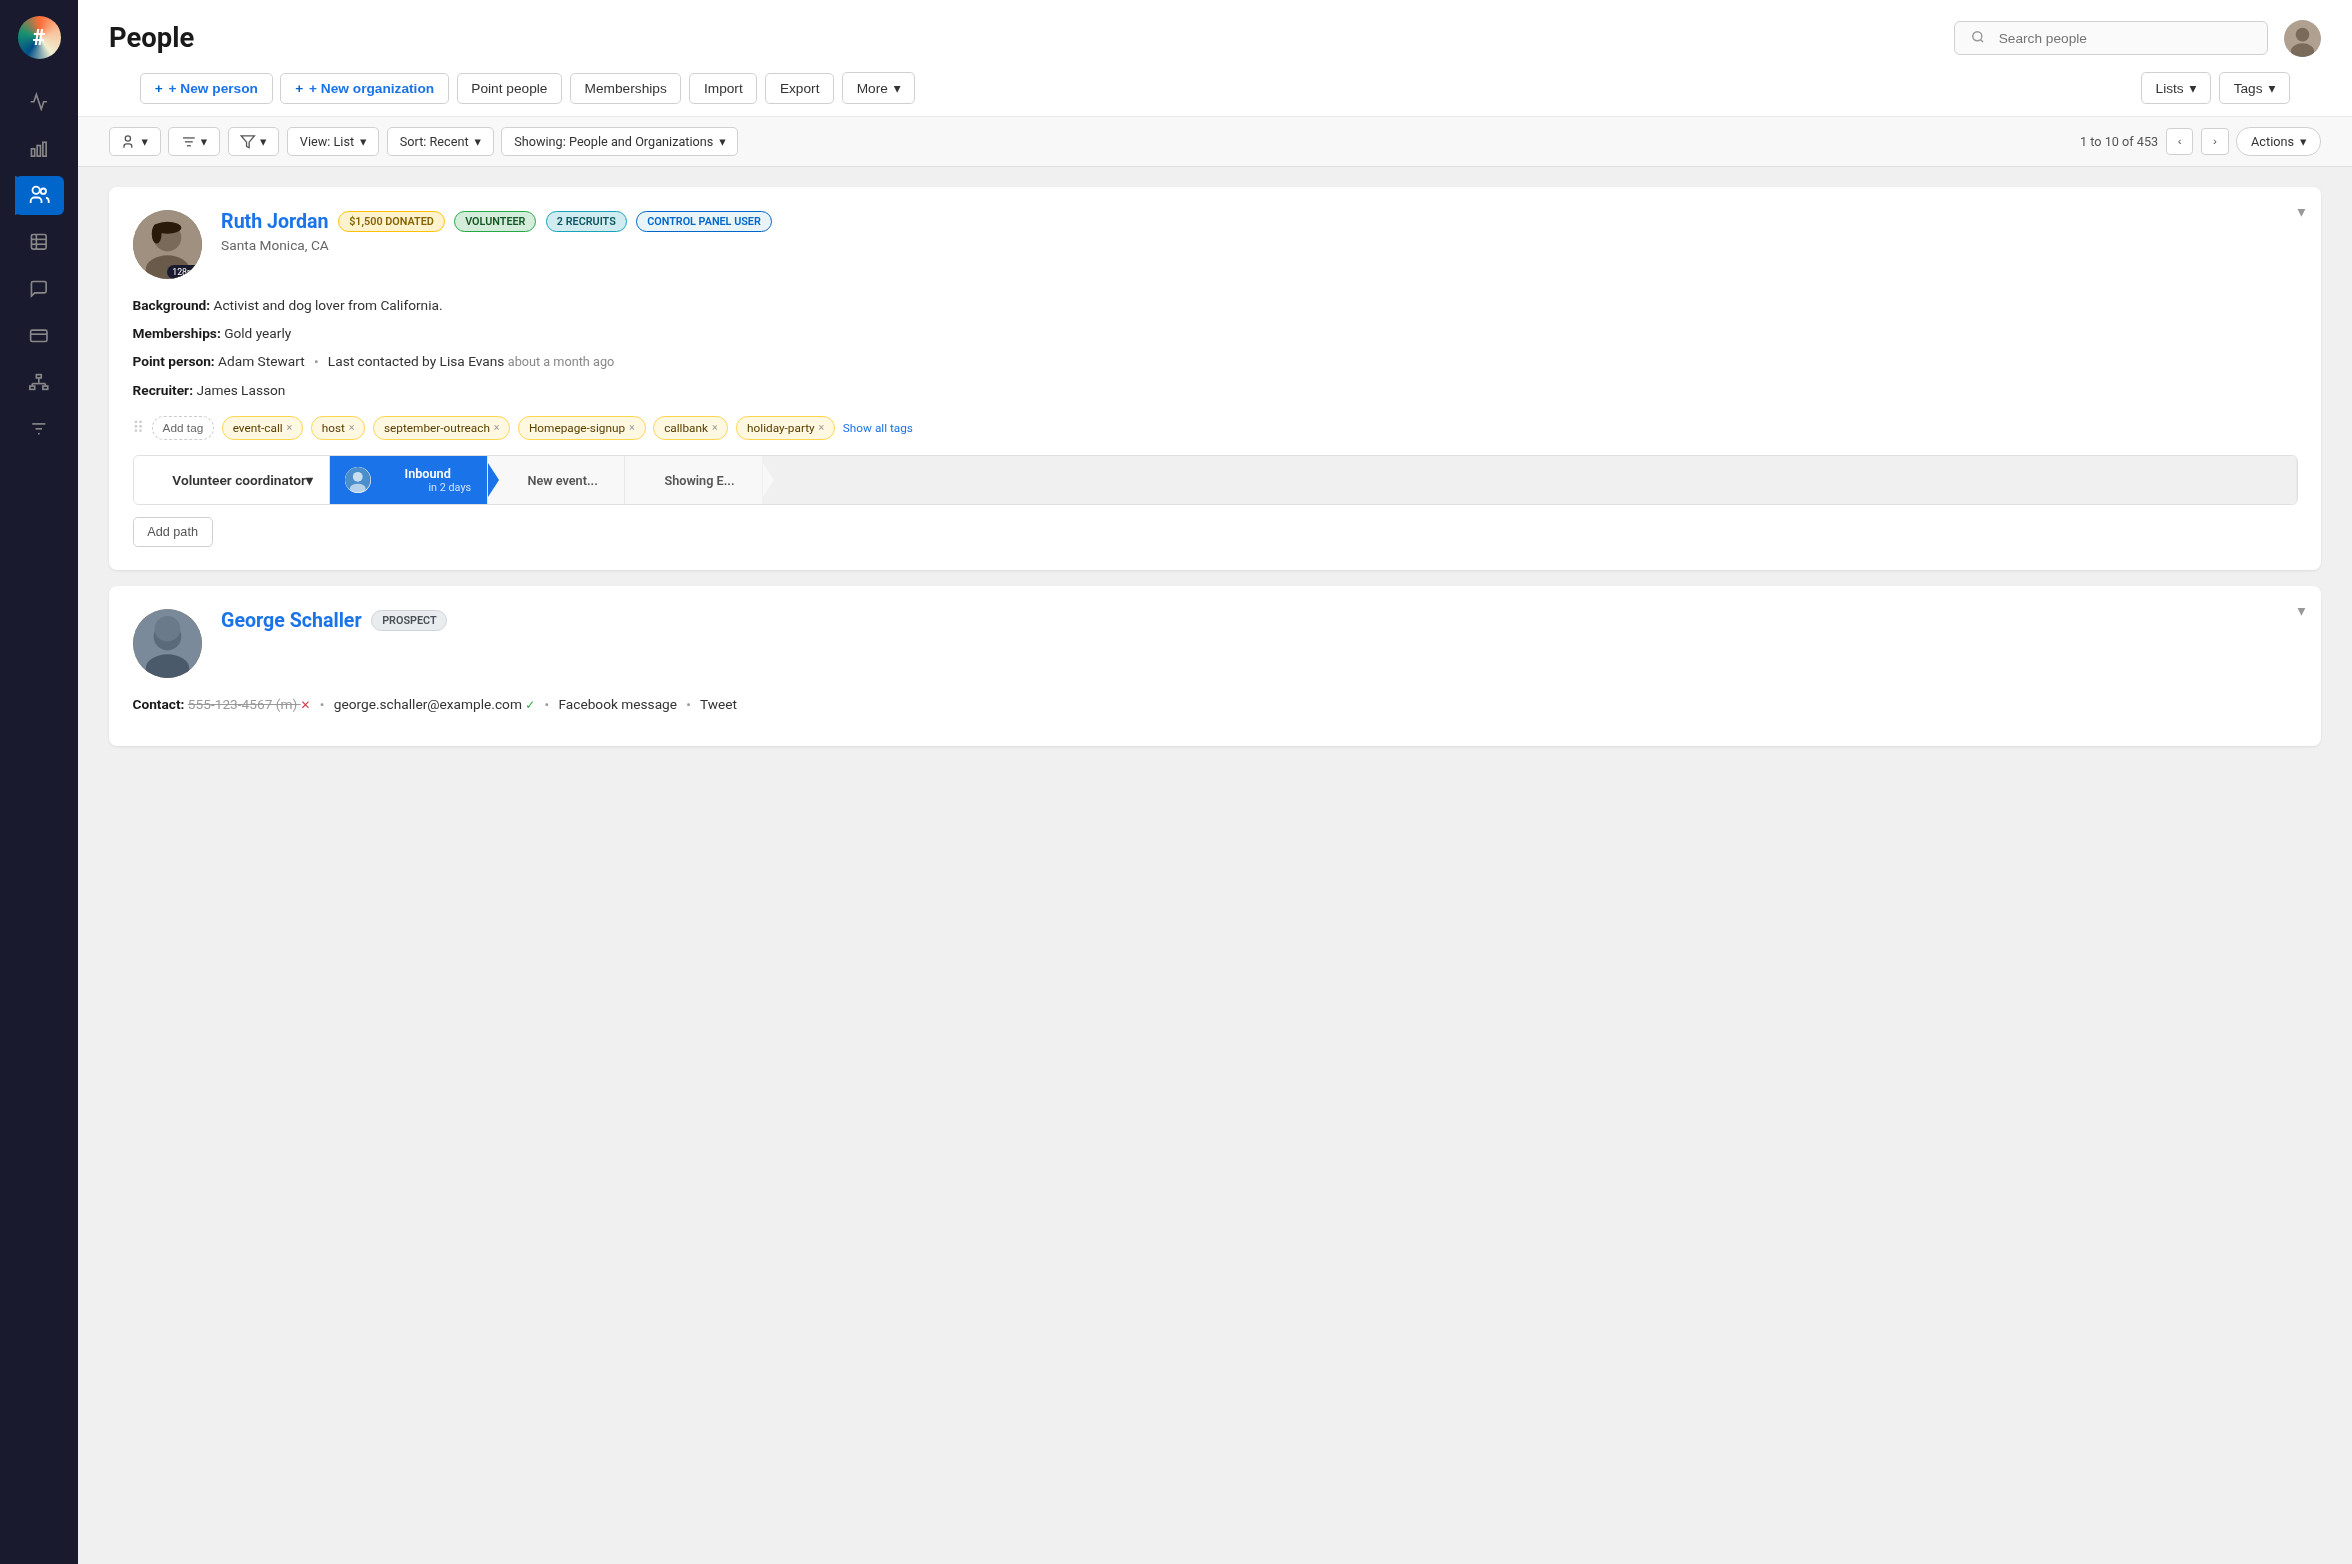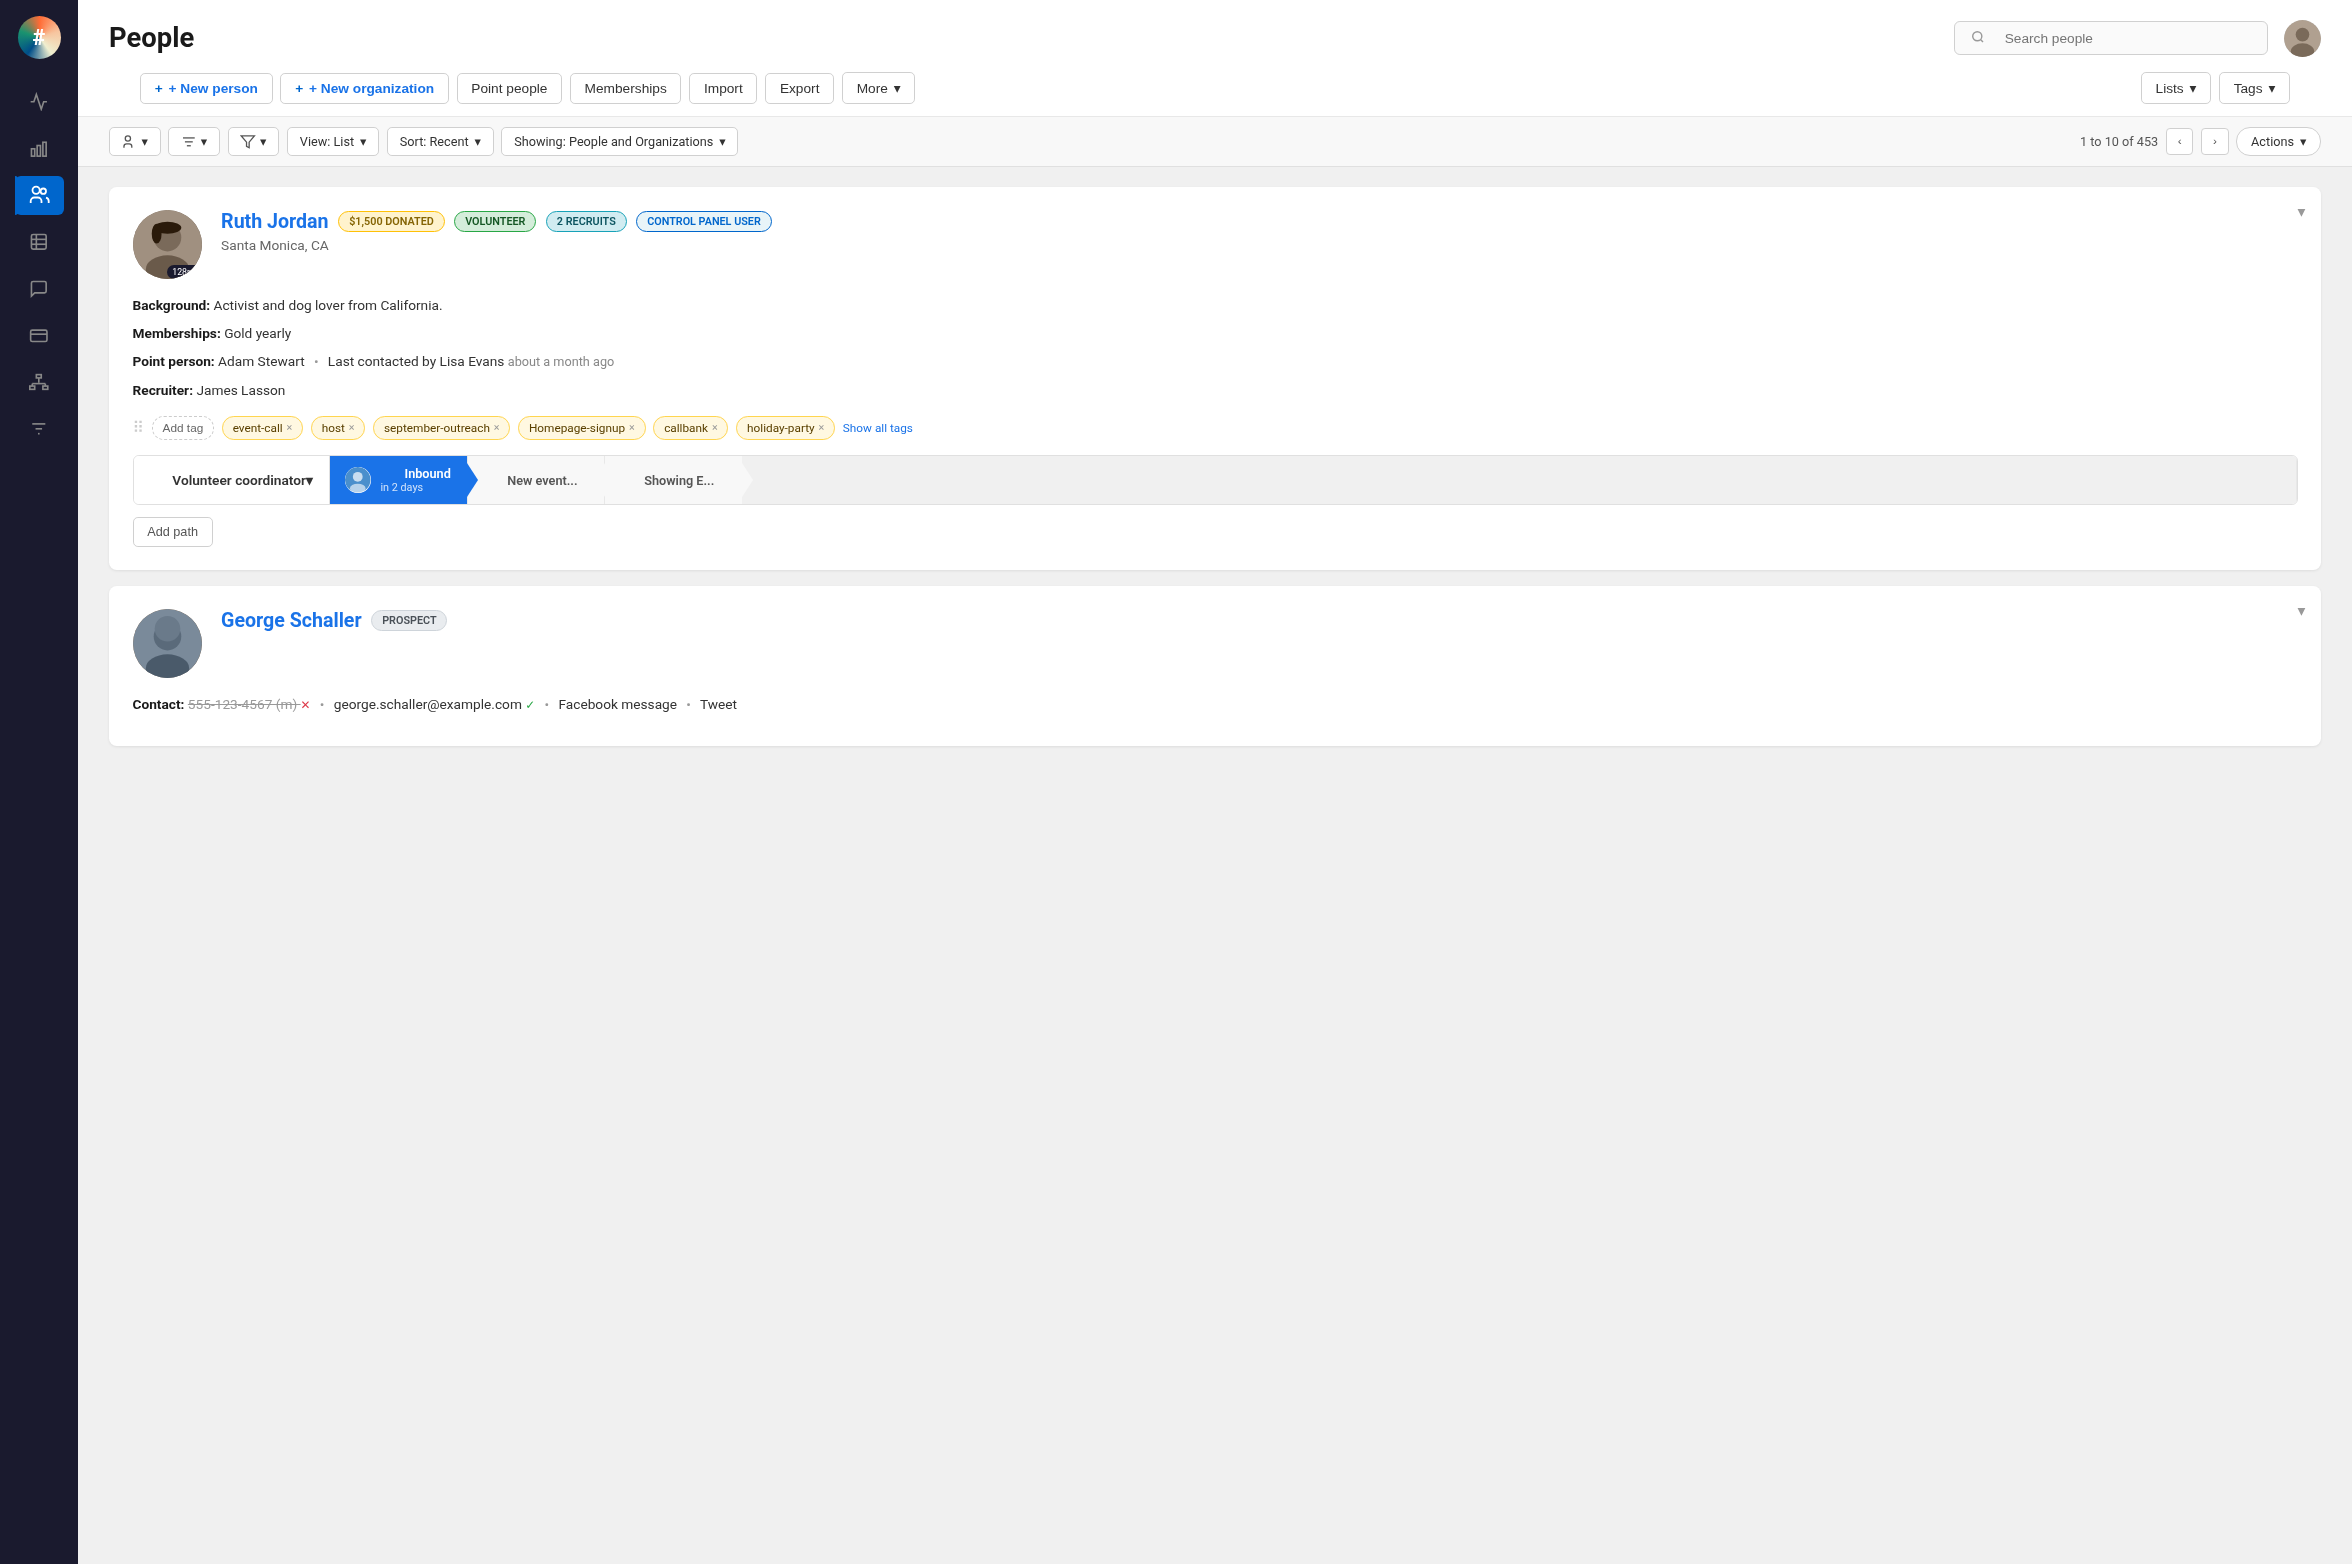--- a/index.html
+++ b/index.html
@@ -64,21 +64,21 @@
       margin-bottom: 15.7px;
     }
     .page-title { font-size: 27.4px; font-weight: 700; color: #1a1a1a; }
     .search-bar {
       display: flex; align-items: center;
       border: 1px solid #d0d0d0;
       border-radius: 5.9px;
       padding: 7.8px 15.7px;
       width: 314px;
       background: #fafafa;
-      gap: 20px;
+      gap: 14px;
     }
     .search-bar input {
       border: none; background: transparent; outline: none;
       font-size: 13.7px; color: #666; width: 100%;
     }
     .search-icon { color: #999; font-size: 13.7px; }
     .avatar-circle {
       width: 37px; height: 37px;
       border-radius: 50%;
       background: #ccc;
@@ -297,21 +297,21 @@
       right: -11.8px; top: 50%;
       transform: translateY(-50%);
       width: 0; height: 0;
       border-top: 17.6px solid transparent;
       border-bottom: 17.6px solid transparent;
       border-left: 11.8px solid #1a73e8;
       z-index: 2;
     }
     .pipeline-stage-inner { display: flex; flex-direction: column; }
     .stage-name { font-weight: 600; font-size: 12.7px; margin-left: 24px; }
-    .stage-sub { font-size: 10.8px; opacity: 0.8; }
+    .stage-sub { font-size: 10.8px; opacity: 0.8; margin-left: 48px; }
     .stage-avatar {
       width: 25.5px; height: 25.5px;
       border-radius: 50%;
       background: #fff;
       overflow: hidden;
       flex-shrink: 0;
     }
     .pipeline-stage.next {
       background: #f8f8f8;
       color: #555;

